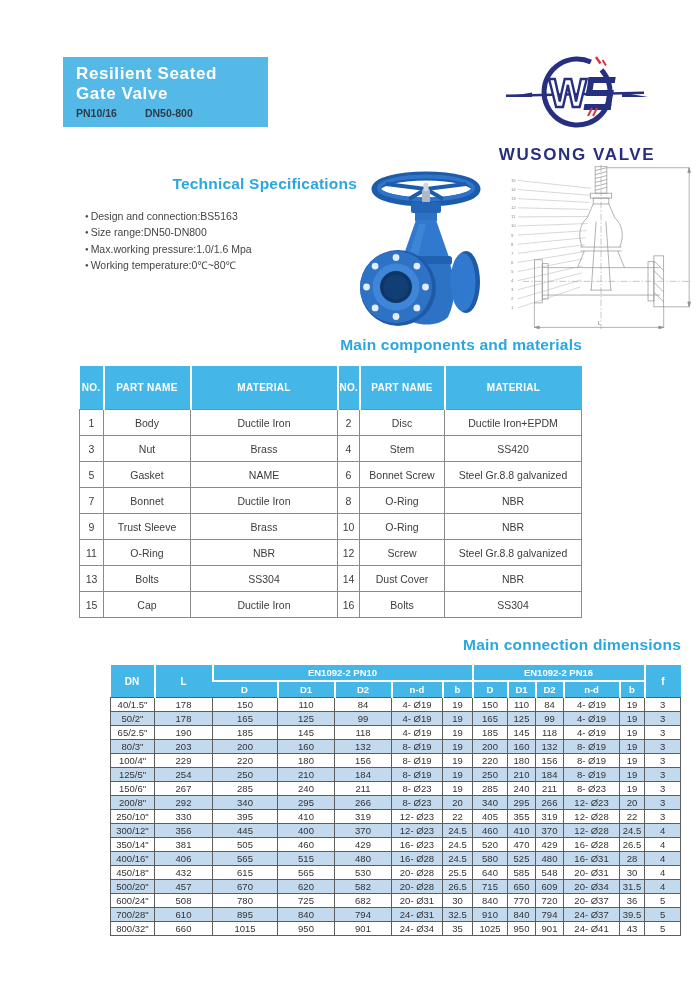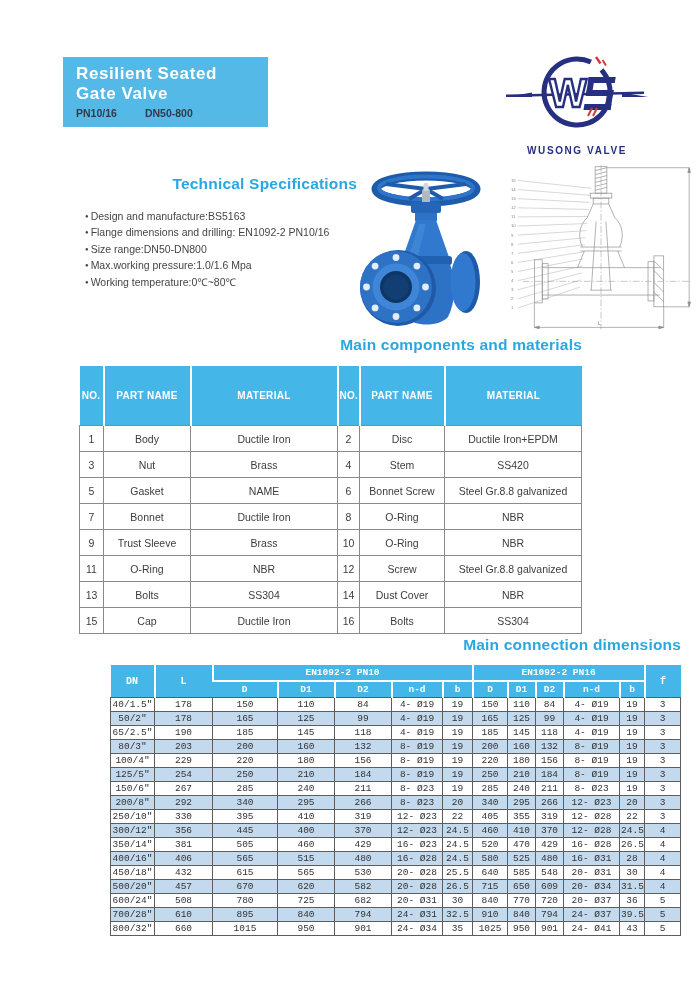--- a/index.html
+++ b/index.html
@@ -9,49 +9,49 @@
 
   
   .title-box { position:absolute; left:63px; top:57px; width:205px; height:70px;
                background:#55b9e8; padding:7px 0 0 13px; }
   .title-line { color:#ffffff; font-weight:bold; font-size:17px; line-height:1.16; letter-spacing:.6px; }
   .title-sub { margin-top:4px; font-size:10.5px; color:#2e3b49; font-weight:bold; display:flex; }
   .title-sub .gap { width:28px; }
 
   
   .logo-wrap { position:absolute; left:492px; top:50px; width:170px; text-align:center; }
-  .brand { margin-top:1px; color:#272f80; font-weight:bold; font-size:10px; letter-spacing:1.6px; }
+  .brand { margin-top:1px; color:#272f80; font-weight:bold; font-size:17px; letter-spacing:1.6px; }
 
   
   .spec-row { position:absolute; left:85px; top:175px; width:612px; display:flex; align-items:flex-start; }
   .spec-col { width:272px; flex:0 0 272px; }
   .sec-heading { font-size:15.5px; color:#2ba7e0; font-weight:600; margin:0; letter-spacing:.2px;text-align:right; }
   .spec-col .sec-heading { margin-bottom:15px; }
   ul.spec-list { margin:0; padding:0; list-style:none; }
   ul.spec-list li { font-size:10.5px; color:#454545; line-height:16.4px; white-space:nowrap; }
   ul.spec-list li::before { content:"●"; font-size:6px; vertical-align:2px; margin-right:2px; color:#454545; }
 
   .valve-art { margin:-8px 0 0 2px; flex:0 0 142px; }
   .drawing-art { margin:-14px 0 0 4px; }
 
   
   .components-section { position:absolute; left:79px; top:336px; }
   .components-section .sec-heading { margin-left:6px; margin-bottom:12px; }
   table.ctable { border-collapse:collapse; table-layout:fixed; width:502px; }
   table.ctable th { background:#45b6e8; color:#fff; font-size:10px; font-weight:600;
-                    padding:24px 1px; border-left:2px solid #fff; border-bottom:1px solid #8a8a8a; letter-spacing:.3px; }
+                    padding:16px 1px; border-left:2px solid #fff; border-bottom:1px solid #8a8a8a; letter-spacing:.3px; }
   table.ctable th:first-child { border-left:none; }
   table.ctable td { border:1px solid #8a8a8a; font-size:10.5px; color:#3c3c3c;
                     text-align:center; height:26px; padding:0 2px; overflow:hidden; white-space:nowrap; }
   table.ctable tr td:first-child { border-left-color:#8a8a8a; }
 
   
   .dimensions-section { position:absolute; left:78px; top:636px;padding-left:32px; }
   .dimensions-section .sec-heading { margin-left:7px; margin-bottom:11px; }
-  table.dtable { border-collapse:collapse; table-layout:fixed; width:570px;font-family:Liberation Mono, monospace; }
+  table.dtable { border-collapse:collapse; table-layout:fixed; width:570px; }
   table.dtable th { background:#45b6e8; color:#fff; font-weight:600; font-size:9.5px;
                     padding:2px 0; border-left:2px solid #fff; border-top:2px solid #fff; }
   table.dtable thead tr:first-child th { border-top:none; }
   table.dtable thead tr th:first-child { border-left:none; }
   table.dtable th.span2 { font-size:10px; }
   table.dtable td { border:1px solid #5d5d5d; font-size:9.5px; color:#333;
                     text-align:center; height:14px; padding:0 1px; overflow:hidden; white-space:nowrap; }
   table.dtable tr.alt td { background:#c3d9ee; }
 
   svg text { font-family:"Liberation Sans", sans-serif; }
@@ -96,22 +96,21 @@
       <line x1="96" y1="66" x2="100" y2="58" stroke="#d6373c" stroke-width="2"></line>
       <line x1="101" y1="66" x2="105" y2="58" stroke="#d6373c" stroke-width="2"></line>
     </svg>
     <div class="brand">WUSONG VALVE</div>
   </div>
 
   <div class="spec-row">
     <div class="spec-col">
       <h2 class="sec-heading">Technical Specifications</h2>
       <ul class="spec-list">
-          <li>Design and manufacture:BS5163</li>
-          <li>Flange dimensions and drilling: EN1092-2 PN10/16</li>
+          <li>Design and connection:BS5163</li>
           <li>Size range:DN50-DN800</li>
           <li>Max.working pressure:1.0/1.6 Mpa</li>
           <li>Working temperature:0℃~80℃</li>
         </ul>
     </div>
 
     <svg class="valve-art" width="142" height="168" viewBox="0 0 142 168">
 
       <ellipse cx="67" cy="22" rx="50" ry="13" fill="none" stroke="#1d5bab" stroke-width="9"></ellipse>
       <ellipse cx="67" cy="21" rx="47" ry="11.5" fill="none" stroke="#2f74c9" stroke-width="4"></ellipse>

